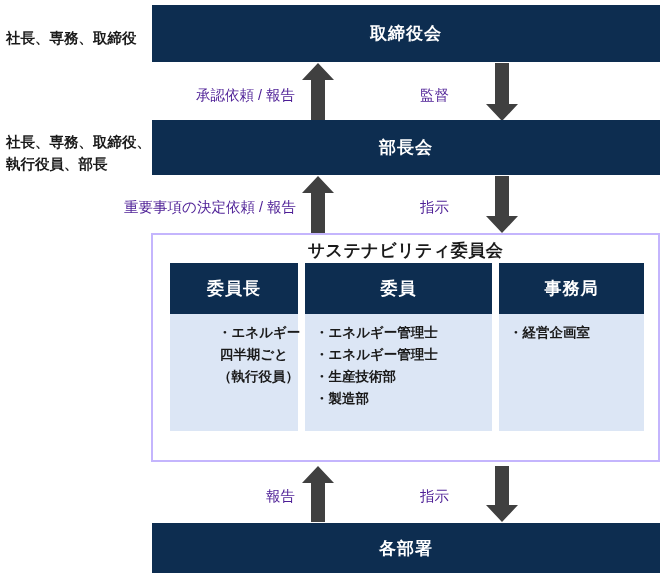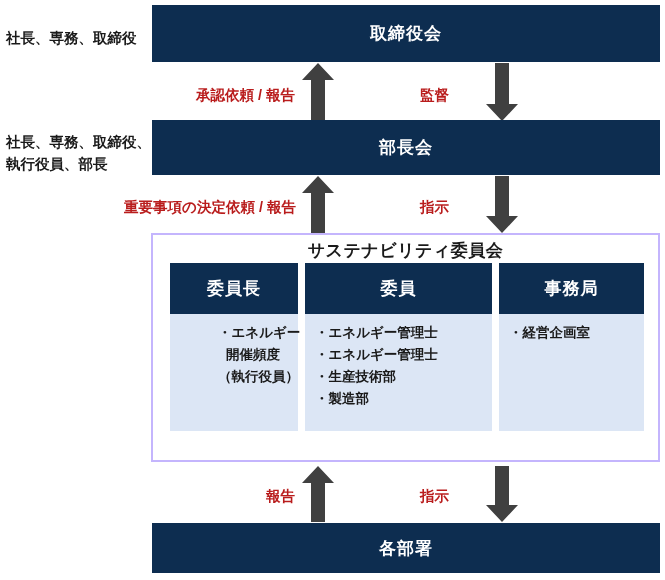--- a/index.html
+++ b/index.html
@@ -44,22 +44,22 @@
   }
 
   
   .arrow {
     position: absolute;
   }
   .arrow svg { display: block; }
 
   .arrow-label {
     position: absolute;
-    color: #b91c1c;
-    font-weight: bold;
+    color: #4c1d95;
+    font-weight: normal;
     font-size: 14.5px;
     white-space: nowrap;
   }
 
   
   #committee-panel {
     position: absolute;
     left: 151px;
     top: 233px;
     width: 509px;
@@ -98,21 +98,21 @@
   .col-body {
     background: #dce6f5;
     height: 117px;
     padding: 8px 10px 0 10px;
     box-sizing: border-box;
     font-size: 13.5px;
     font-weight: bold;
     color: #1a1a1a;
     line-height: 1.62;
   }
-  .col-body.centered { text-align: center; padding-left: 48px; }
+  .col-body.centered { text-align: right; padding-left: 48px; }
   .col-body .line { white-space: nowrap; }
 
   #frequency-note {
     position: absolute;
     right: 8px;
     bottom: 5px;
     font-weight: bold;
     font-size: 14.5px;
     color: #1a1a1a;
     white-space: nowrap;
@@ -165,21 +165,21 @@
   <div class="arrow-label" style="left:420px; top:198px;">指示</div>
 
   <div id="committee-panel">
 
     <div id="committee-title">サステナビリティ委員会</div>
 
     <div class="col" style="left:17px; width:128px;">
       <div class="col-head">委員長</div>
       <div class="col-body centered">
         <div class="line">・エネルギー</div>
-        <div class="line">開催頻度</div>
+        <div class="line">四半期ごと</div>
         <div class="line">（執行役員）</div>
       </div>
     </div>
 
     <div class="col" style="left:152px; width:187px;">
       <div class="col-head">委員</div>
       <div class="col-body">
         <div class="line">・エネルギー管理士</div>
         <div class="line">・エネルギー管理士</div>
         <div class="line">・生産技術部</div>

